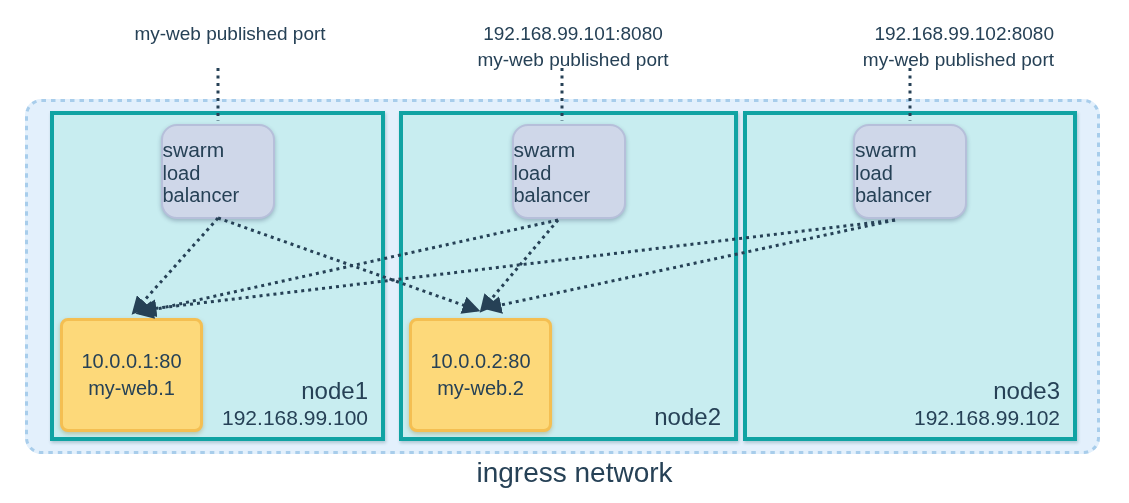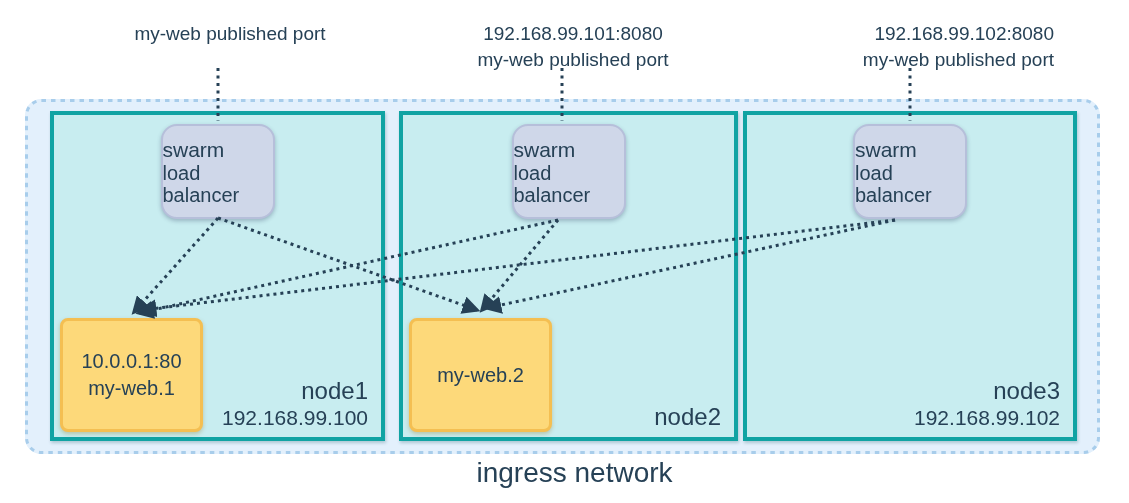--- a/index.html
+++ b/index.html
@@ -125,20 +125,21 @@
       </div>
     </div>
 
     <div class="node n2">
       <div class="lb">
         <div class="lb-line1">swarm</div>
         <div class="lb-line2">load</div>
         <div class="lb-line3">balancer</div>
       </div>
       <div class="task">
+        <div>10.0.0.2:80</div>
         <div>my-web.2</div>
       </div>
       <div class="node-label">
         <div class="node-name">node2</div>
       </div>
     </div>
 
     <div class="node n3">
       <div class="lb">
         <div class="lb-line1">swarm</div>

